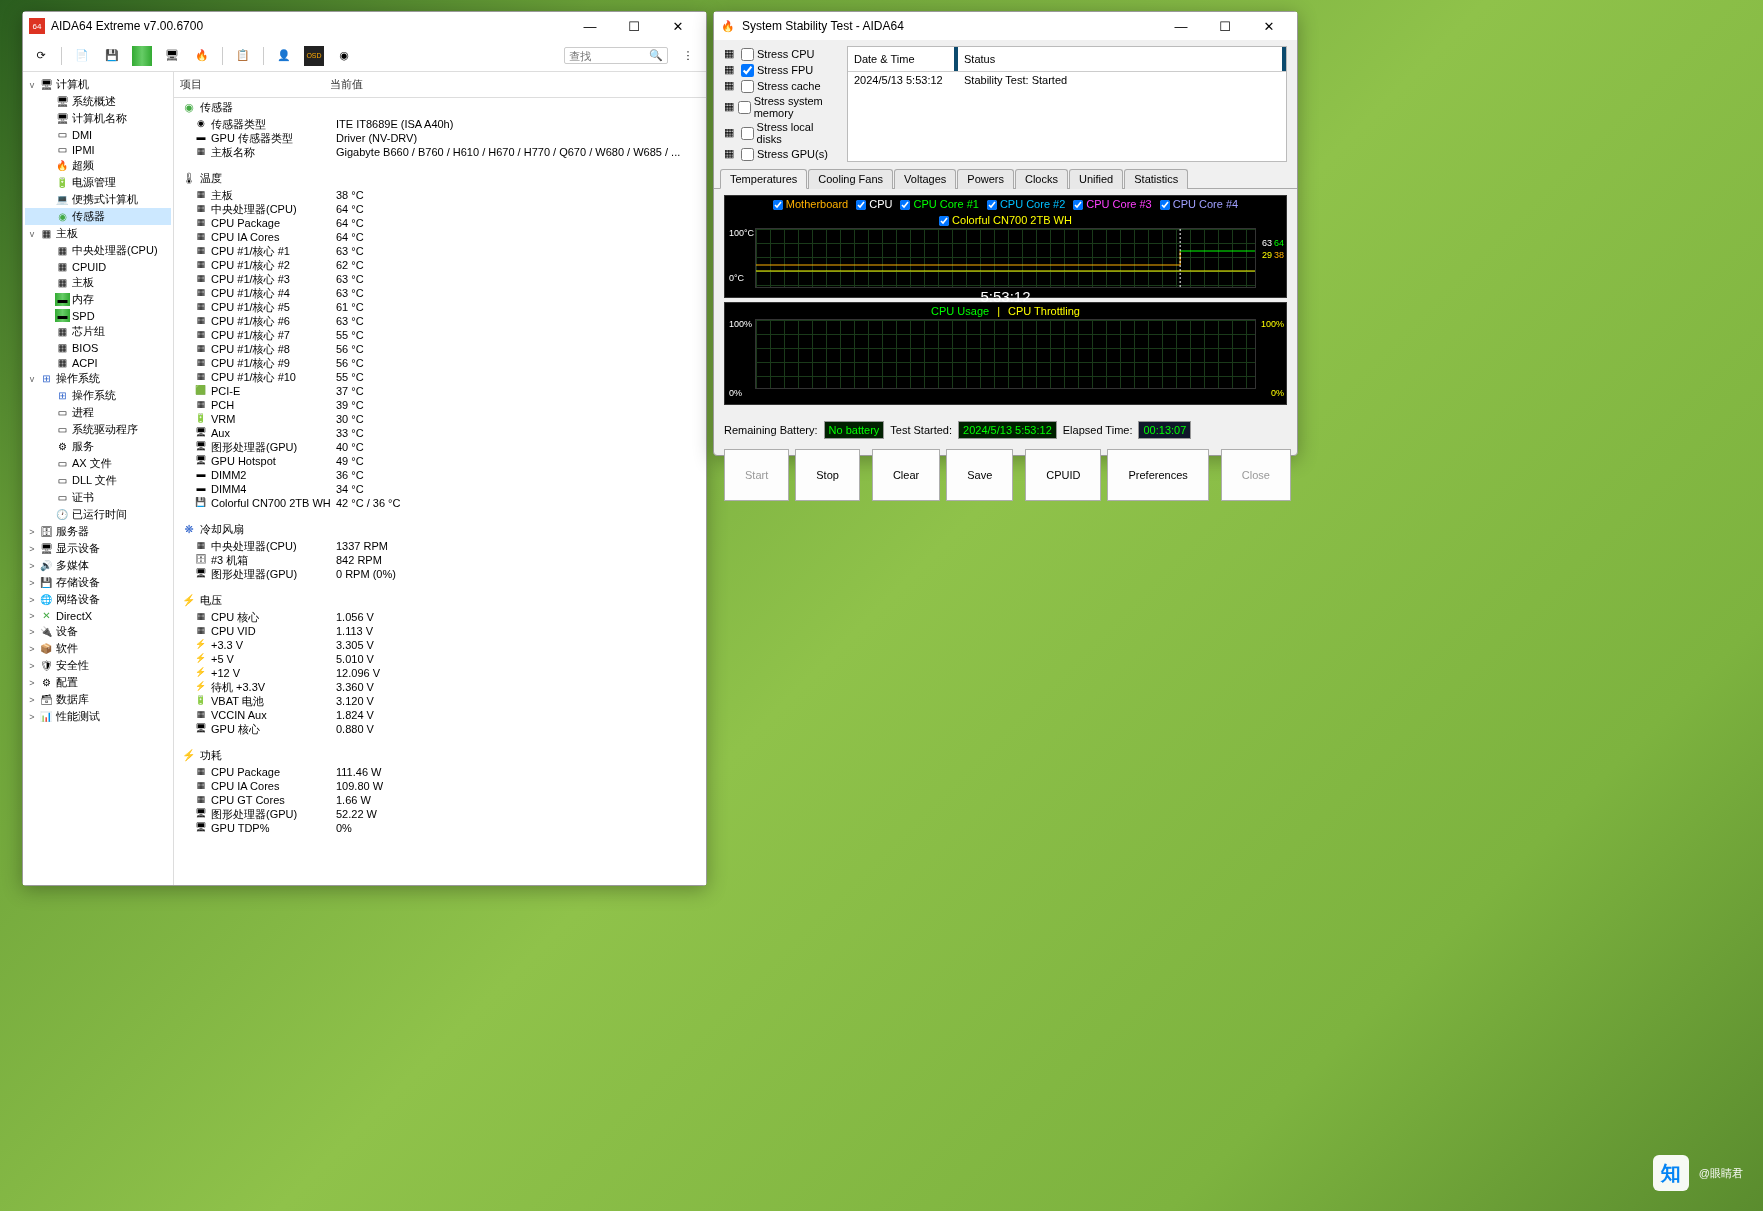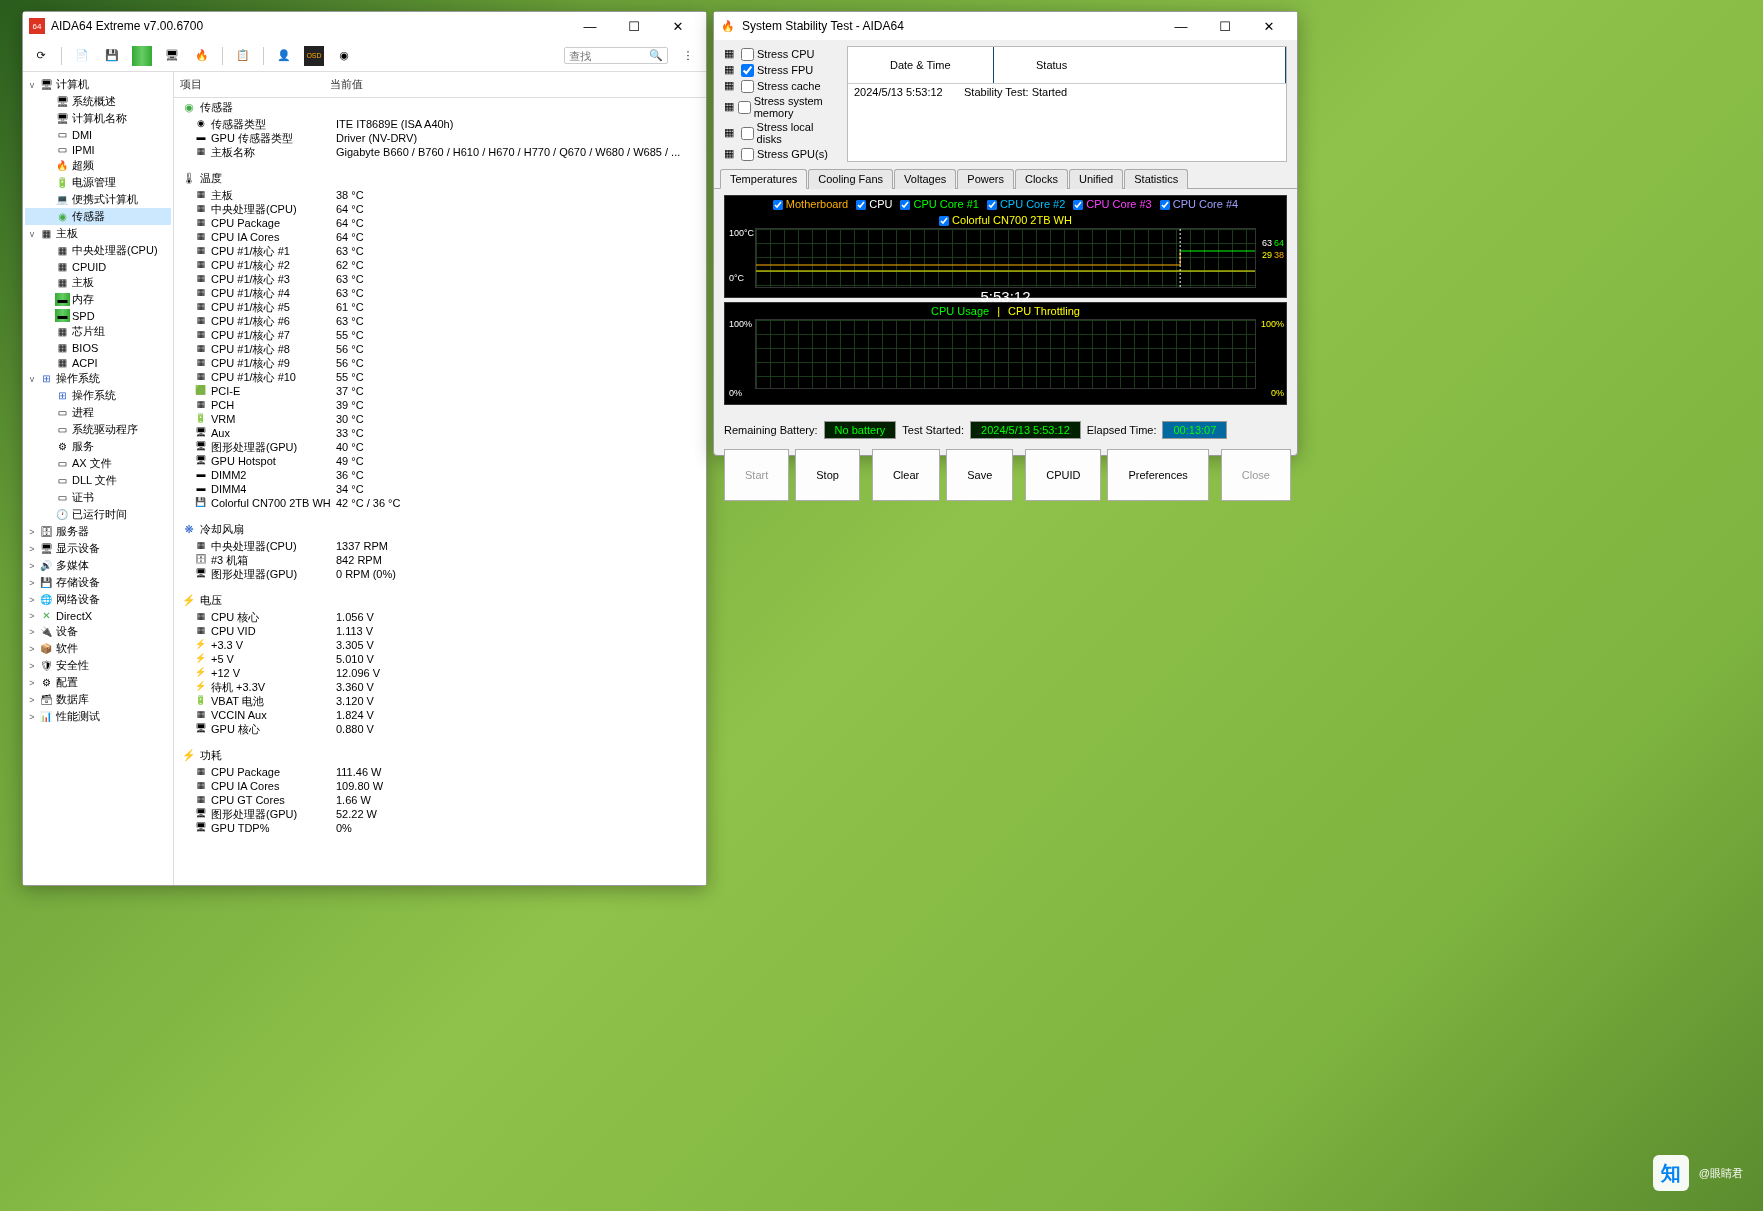--- a/index.html
+++ b/index.html
@@ -39,38 +39,38 @@
 .gap{height:10px;}
 
 #w2{left:713px;top:11px;width:585px;height:445px;}
 .stgrid{padding:6px 10px;display:flex;gap:8px;}
 .stlist{width:115px;}
 .stlist .si{display:flex;align-items:center;padding:1px 0;}
 .stlist .si .ic{width:14px;height:14px;margin-right:3px;}
 .stlist .si input{margin-right:3px;}
 .logtbl{flex:1;border:1px solid #bbb;background:#fff;}
 .logtbl .lh{display:flex;border-bottom:1px solid #ccc;}
-.logtbl .lh div{padding:12px 6px;border-right:1px solid #0c4a6e;margin-left:36px;}
+.logtbl .lh div{padding:6px 6px;border-right:4px solid #0c4a6e;}
 .logtbl .lr{display:flex;}
 .logtbl .lr div{padding:2px 6px;}
 .lc1{width:110px;}.lc2{flex:1;}
 .tabs{display:flex;border-bottom:1px solid #aaa;padding:0 6px;}
 .tabs .tab{padding:3px 9px;background:#e8e8e8;border:1px solid #aaa;border-bottom:none;margin-right:1px;cursor:pointer;border-radius:3px 3px 0 0;position:relative;top:1px;}
 .tabs .tab.active{background:#f0f0f0;border-bottom:1px solid #f0f0f0;}
 .charts{padding:6px 10px;}
 .chart{background:#000;border:1px solid #333;margin-bottom:4px;position:relative;height:103px;}
 .legend{display:flex;flex-wrap:wrap;justify-content:center;gap:8px;padding:2px;font-size:10px;}
 .legend .li{display:flex;align-items:flex-end;color:#fff;}
 .legend .li input{width:10px;height:10px;margin-right:3px;}
 .chartbody{position:relative;height:60px;border:1px solid #333;margin:0 30px;background-image:linear-gradient(#1a3a1a 1px,transparent 1px),linear-gradient(90deg,#1a3a1a 1px,transparent 1px);background-size:14px 14px;}
 .ylab{position:absolute;left:4px;color:#fff;font-size:9px;}
 .rlab{position:absolute;right:2px;color:#fff;font-size:9px;}
 .xlab{text-align:center;color:#fff;font-size:15px;}
 .info{display:flex;align-items:center;padding:6px 10px;gap:6px;font-size:11px;}
-.info .badge{padding:2px 10px;border:1px solid #999;}
+.info .badge{padding:2px 4px;border:1px solid #999;}
 .btns{display:flex;padding:4px 10px;gap:6px;}
 .btns button{padding:19px 20px;background:#fdfdfd;border:1px solid #adadad;cursor:pointer;font-size:11px;}
 .btns .spacer{flex:1;}
 .watermark{position:absolute;right:20px;bottom:20px;color:#fff;font-size:36px;font-weight:300;opacity:.95;display:flex;align-items:center;gap:10px;}
 .zhihu{width:36px;height:36px;background:#fff;border-radius:6px;color:#0084ff;display:flex;align-items:center;justify-content:center;font-weight:bold;font-size:20px;}
 
 .i-red{background:#d32;color:#fff;font-size:8px;}
 .i-flame{color:#f70;}
 .i-blue{color:#36c;}
 .i-green{color:#4a4;}
@@ -687,21 +687,21 @@
       <span class="rlab" style="bottom:6px;color:#ff0">0%</span>
       <div class="chartbody" style="height:70px"></div>
     </div>
   </div>
   <div class="info">
     <span>Remaining Battery:</span>
     <span class="badge" style="background:#002000;color:#0f0">No battery</span>
     <span>Test Started:</span>
     <span class="badge" style="background:#002000;color:#0f0">2024/5/13 5:53:12</span>
     <span>Elapsed Time:</span>
-    <span class="badge" style="background:#0369a1;color:#0f0">00:13:07</span>
+    <span class="badge" style="background:#0f172a;color:#0f0">00:13:07</span>
   </div>
   <div class="btns">
     <button disabled="" style="color:#999">Start</button>
     <button>Stop</button>
     <span style="width:20px"></span>
     <button>Clear</button>
     <button>Save</button>
     <span style="width:20px"></span>
     <button>CPUID</button>
     <button>Preferences</button>

